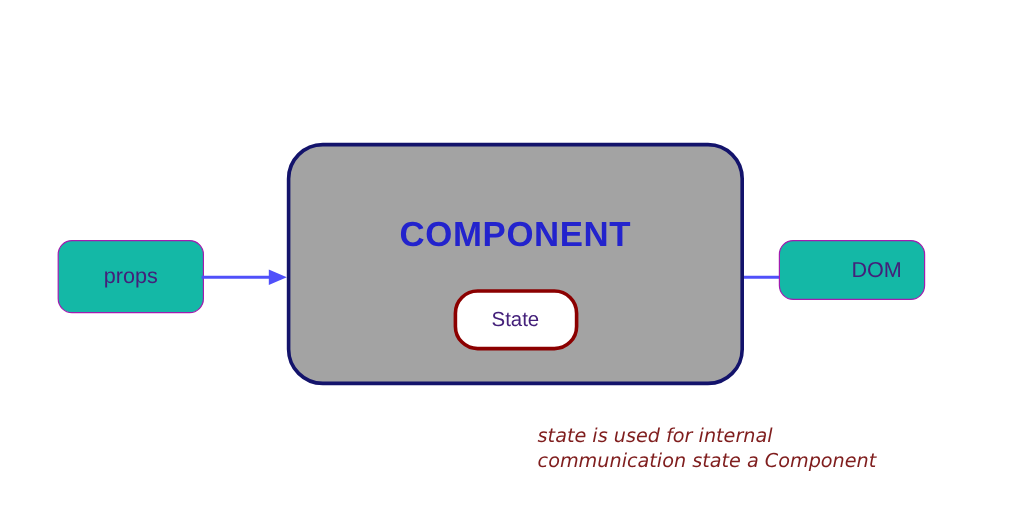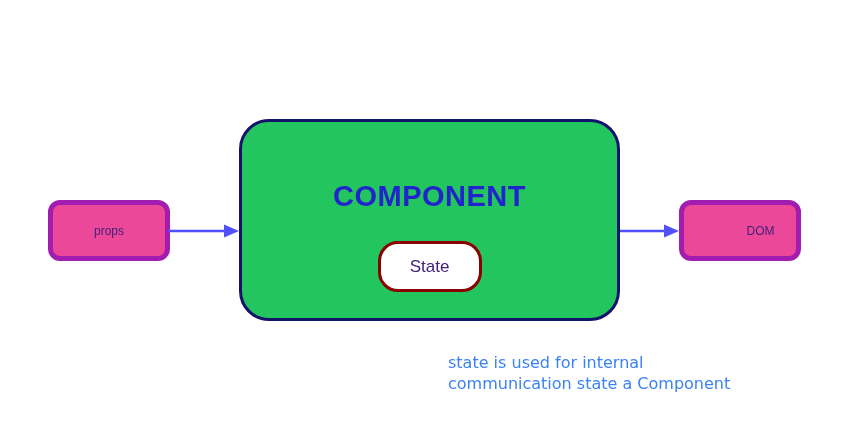--- a/index.html
+++ b/index.html
@@ -11,50 +11,50 @@
     position: relative;
     width: 850px;
     height: 440px;
     background: #ffffff;
     overflow: hidden;
     font-family: "Liberation Sans", sans-serif;
   }
   .node {
     position: absolute;
     box-sizing: border-box;
-    background: #ec4899;
-    border: 5px solid #a21caf;
+    background: #14b8a6;
+    border: 1px solid #a21caf;
     border-radius: 12px;
     display: flex;
     align-items: center;
     justify-content: center;
     color: #44207a;
-    font-size: 12px;
+    font-size: 18px;
   }
   .props-node {
     left: 48px;
     top: 200px;
     width: 122px;
     height: 61px;
   }
   .dom-node {
-    left: 679px;
+    left: 649px;
     top: 200px;
     width: 122px;
-    height: 61px;
+    height: 50px;
     padding-left: 41px;
   }
   .component-node {
     position: absolute;
     box-sizing: border-box;
     left: 239px;
     top: 119px;
     width: 381px;
     height: 202px;
-    background: #22c55e;
+    background: #a3a3a3;
     border: 3px solid #13136b;
     border-radius: 30px;
   }
   .component-title {
     position: absolute;
     left: 0;
     right: 0;
     top: 58px;
     text-align: center;
     font-size: 29px;
@@ -92,21 +92,22 @@
     left: 619px;
     width: 62px;
   }
   .caption {
     position: absolute;
     left: 448px;
     top: 352px;
     font-family: "DejaVu Sans", sans-serif;
     font-size: 16px;
     line-height: 21px;
-    color: #3b82f6;
+    color: #7f1d1d;
+    font-style: italic;
   }
 </style>
 </head>
 <body>
 
 <div class="canvas">
 
   <div class="node props-node">
     <span>props</span>
   </div>

